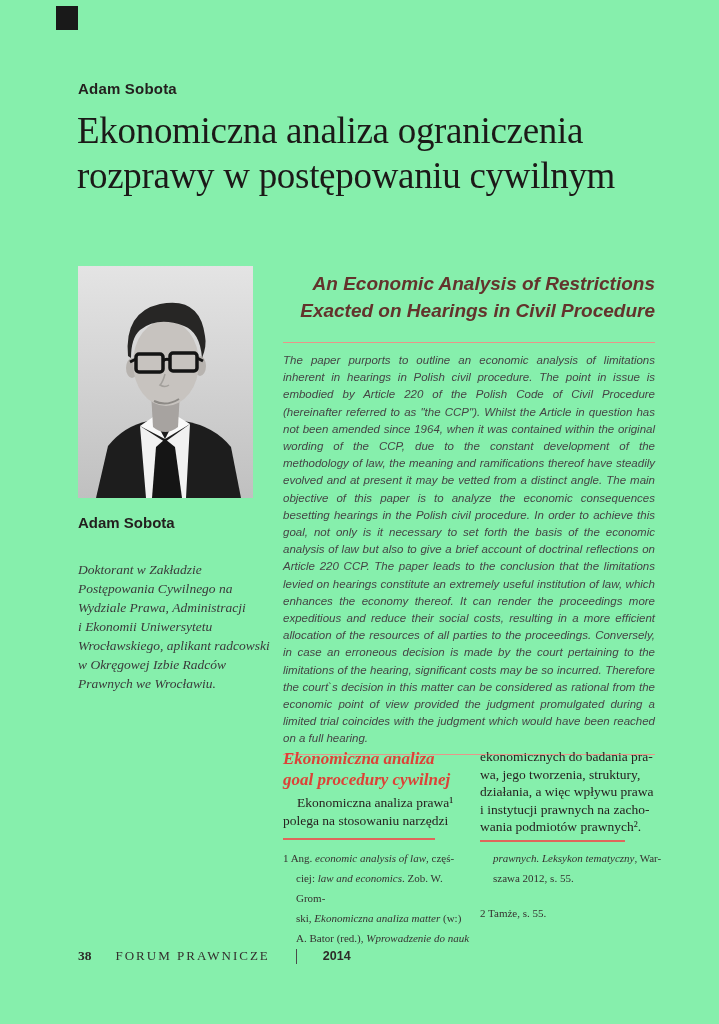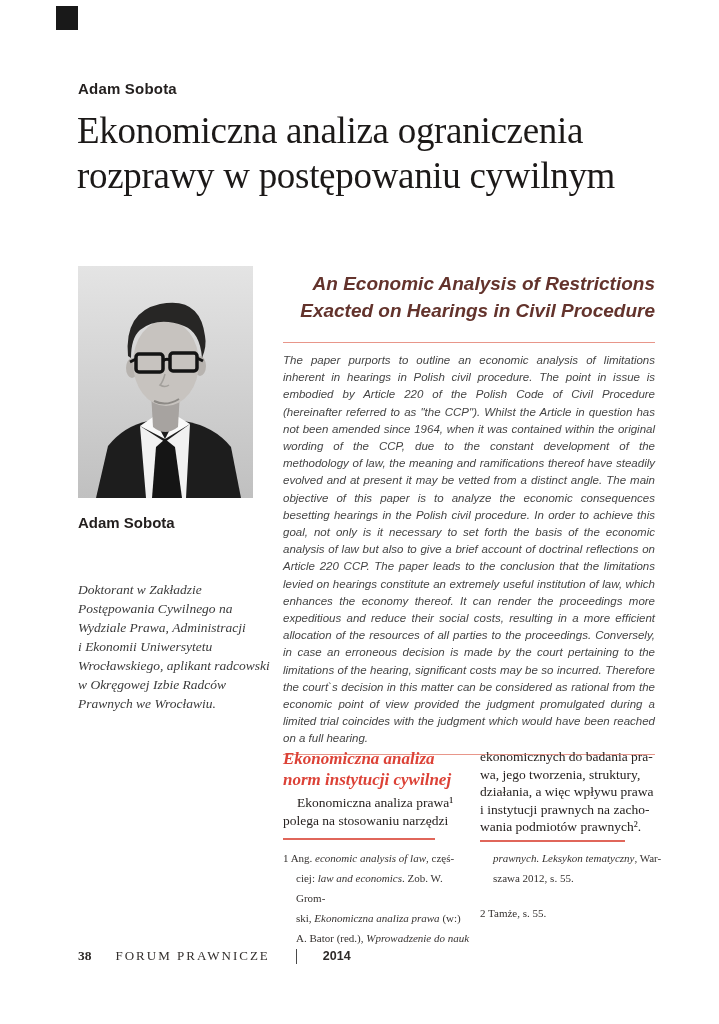--- a/index.html
+++ b/index.html
@@ -1,17 +1,17 @@
 <!DOCTYPE html>
 <html style="--accent: #dc4237; --rule: #e8968a; --fnrule: #e0665a; --subtitle: #63332c;"><head>
 <meta charset="utf-8">
 <style>
   html,body{margin:0;padding:0;background:#888;}
   .page{
-    position:relative; width:719px; height:1024px; background:#ffffff;
+    position:relative; width:719px; height:1024px; background:#86efac;
     margin:0 auto; overflow:hidden;
     font-family:"Liberation Serif", serif; color:#272220;
   }
   .ws{white-space:pre-line;}
   .abs{position:absolute;}
 
   .corner-mark{left:56px; top:6px; width:22px; height:24px; background:#191919;}
 
   .author-top{
     left:78px; top:80px; font-family:"Liberation Sans", sans-serif;
@@ -25,21 +25,21 @@
   }
 
   .photo{ left:78px; top:266px; width:175px; height:232px; }
   .photo svg{display:block;}
 
   .sidebar-name{
     left:78px; top:514px; font-family:"Liberation Sans", sans-serif;
     font-weight:bold; font-size:15px; color:#231f1e;
   }
   .sidebar-bio{
-    left:78px; top:580px; width:200px;
+    left:78px; top:560px; width:200px;
     font-style:italic; font-size:13.5px; line-height:19px; color:#3a3a3a;
   }
 
   .english-col{ left:283px; top:270px; width:372px; }
   .english-title{
     font-family:"Liberation Sans", sans-serif; font-weight:bold; font-style:italic;
     font-size:19px; line-height:27px; color:var(--subtitle,#63332c);text-align:right;
   }
   .rule{ height:1px; background:var(--rule,#e8968a); margin-top:18px; }
   .abstract{
@@ -130,27 +130,27 @@
   <div class="abs english-col">
     <div class="english-title ws">An Economic Analysis of Restrictions
 Exacted on Hearings in Civil Procedure</div>
     <div class="rule"></div>
     <div class="abstract">The paper purports to outline an economic analysis of limitations inherent in hearings in Polish civil procedure. The point in issue is embodied by Article 220 of the Polish Code of Civil Procedure (hereinafter referred to as "the CCP"). Whilst the Article in question has not been amended since 1964, when it was contained within the original wording of the CCP, due to the constant development of the methodology of law, the meaning and ramifications thereof have steadily evolved and at present it may be vetted from a distinct angle. The main objective of this paper is to analyze the economic consequences besetting hearings in the Polish civil procedure. In order to achieve this goal, not only is it necessary to set forth the basis of the economic analysis of law but also to give a brief account of doctrinal reflections on Article 220 CCP. The paper leads to the conclusion that the limitations levied on hearings constitute an extremely useful institution of law, which enhances the economy thereof. It can render the proceedings more expeditious and reduce their social costs, resulting in a more efficient allocation of the resources of all parties to the proceedings. Conversely, in case an erroneous decision is made by the court pertaining to the limitations of the hearing, significant costs may be so incurred. Therefore the court`s decision in this matter can be considered as rational from the economic point of view provided the judgment promulgated during a limited trial coincides with the judgment which would have been reached on a full hearing.</div>
     <div class="rule bottom"></div>
   </div>
 
   <div class="abs col col1">
     <div class="section-heading ws">Ekonomiczna analiza
-norm instytucji cywilnej</div>
+goal procedury cywilnej</div>
     <div class="body-par ws">Ekonomiczna analiza prawa¹
 polega na stosowaniu narzędzi</div>
     <div class="fn-rule"></div>
     <div class="footnote hang ws"><span>1 Ang. </span><i>economic analysis of law</i><span>, częś-
 ciej: </span><i>law and economics</i><span>. Zob. W. Grom-
-ski, </span><i>Ekonomiczna analiza prawa</i><span> (w:)
+ski, </span><i>Ekonomiczna analiza matter</i><span> (w:)
 A. Bator (red.), </span><i>Wprowadzenie do nauk</i></div>
   </div>
 
   <div class="abs col col2">
     <div class="ws">ekonomicznych do badania pra-
 wa, jego tworzenia, struktury,
 działania, a więc wpływu prawa
 i instytucji prawnych na zacho-
 wania podmiotów prawnych².</div>
     <div class="fn-rule"></div>

